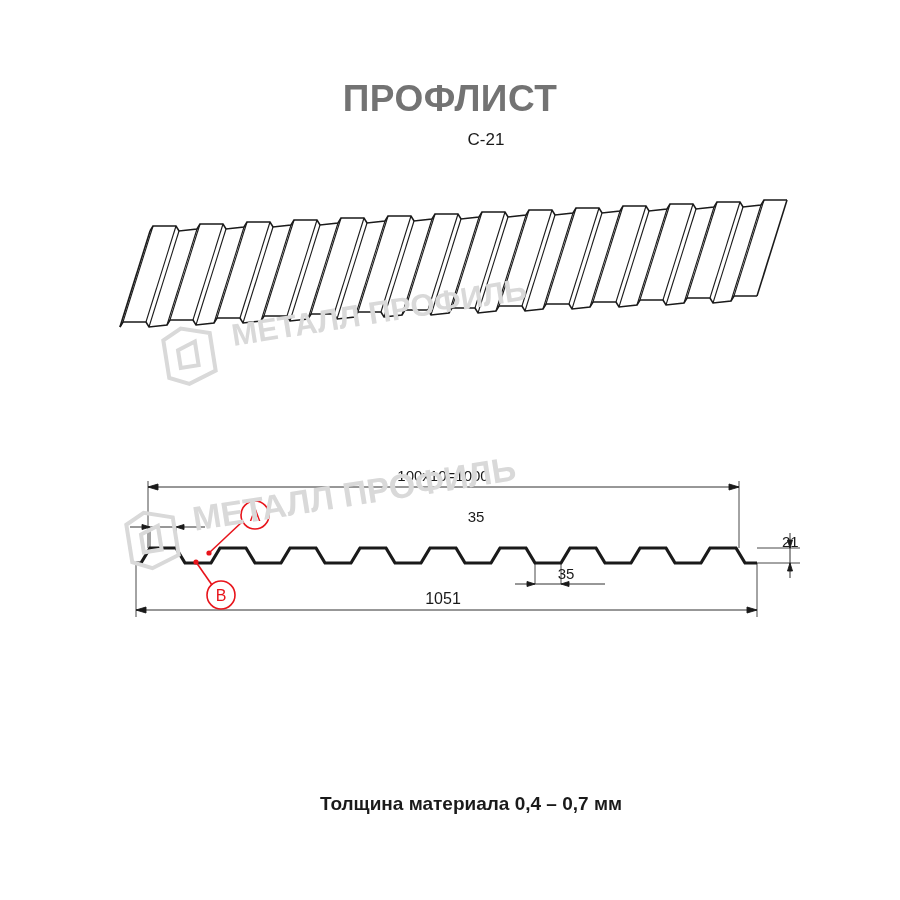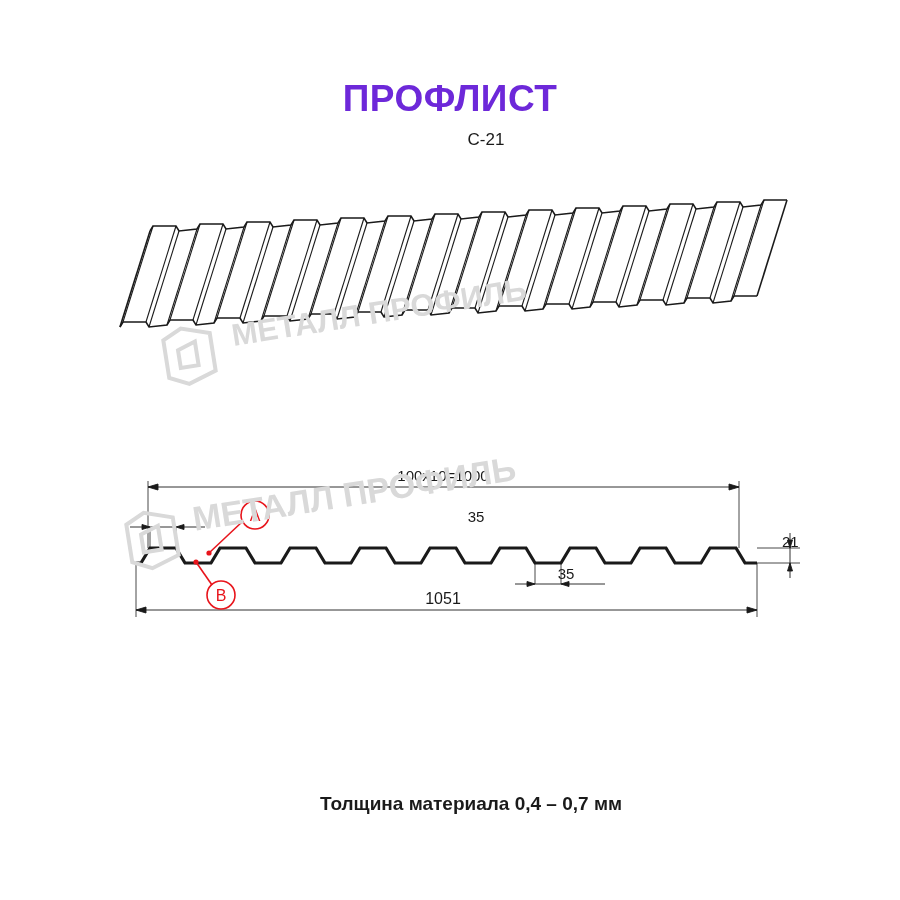--- a/index.html
+++ b/index.html
@@ -21,21 +21,21 @@
   }
   .title {
     position: absolute;
     top: 78px;
     left: 0;
     width: 900px;
     text-align: center;
     font-size: 37px;
     font-weight: bold;
     letter-spacing: 0.5px;
-    color: #6d28d9;
+    color: #737373;
   }
   .subtitle {
     position: absolute;
     top: 130px;
     left: 0;
     width: 900px;
     text-align: center;
     font-size: 17px;
     color: #1a1a1a;
     padding-left: 36px;

